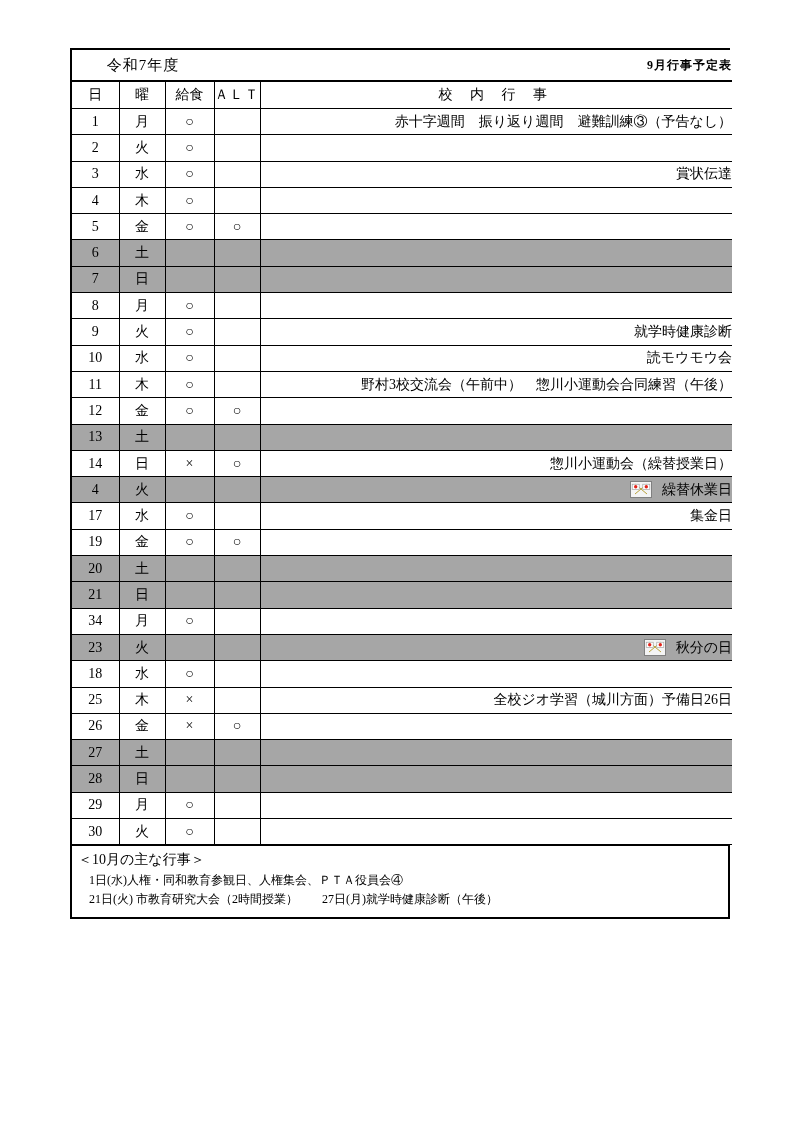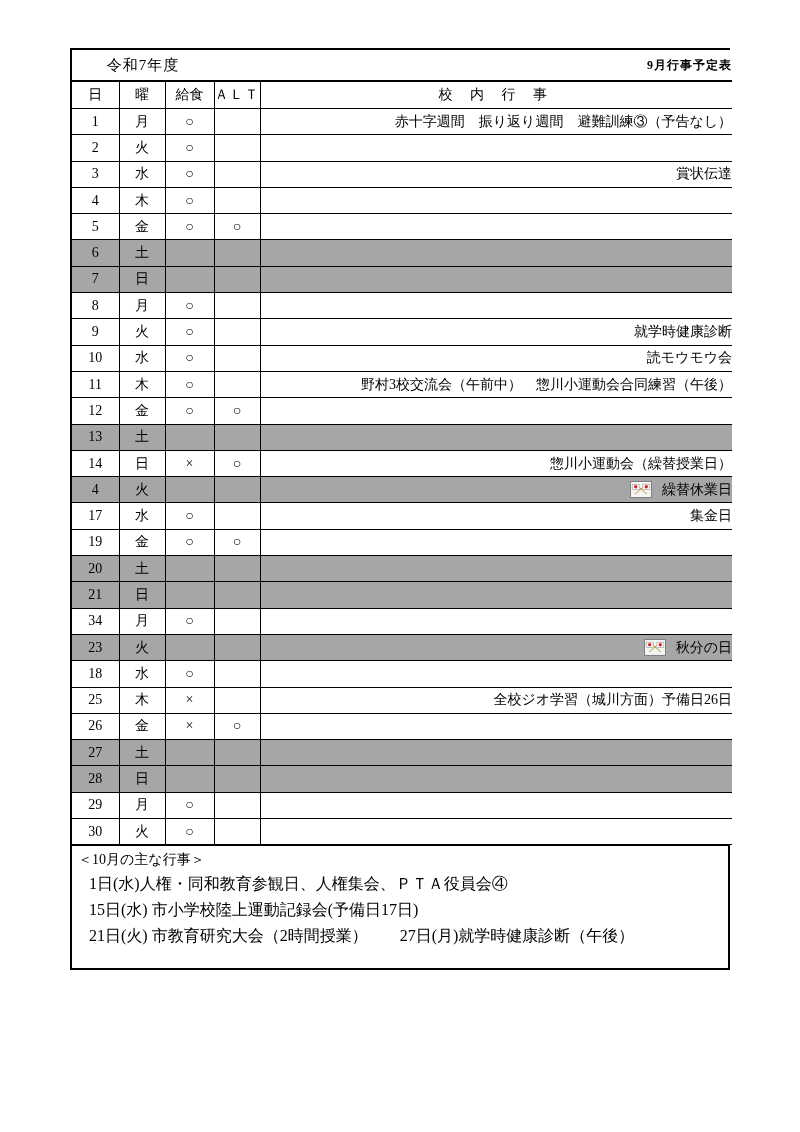--- a/index.html
+++ b/index.html
@@ -116,30 +116,30 @@
     overflow: hidden;
     box-sizing: border-box;
   }
   .flag-icon svg { display: block; }
 
   .ev-with-icon { display: inline-block; }
 
   
   .notes {
     border-top: 1.6px solid #000000;
-    padding: 3px 6px 19px 6px;
+    padding: 3px 6px 7px 6px;
     background: #ffffff;
   }
   .notes-title {
     font-size: 14px;
     line-height: 1.55;
     white-space: nowrap;
   }
   .notes-line {
-    font-size: 16px;
+    font-size: 12px;
     line-height: 1.62;
     padding-left: 11px;
     white-space: nowrap;
   }
 </style>
 </head>
 <body>
 
 <div class="page">
   <div class="sheet">
@@ -379,19 +379,18 @@
             <td class="cell-alt cell-mark"></td>
             <td class="cell-ev"></td>
           </tr>
         </tbody>
     </table>
 
     <div class="notes">
       <div class="notes-title">＜10月の主な行事＞</div>
       <div class="notes-body">
           <div class="notes-line">1日(水)人権・同和教育参観日、人権集会、ＰＴＡ役員会④</div>
-          <div class="notes-line">15日(水) 市小学校陸上運動記録会(予備日17日)</div>
           <div class="notes-line">21日(火) 市教育研究大会（2時間授業）　　27日(月)就学時健康診断（午後）</div>
         </div>
     </div>
 
   </div>
 </div>
 
 </body></html>

